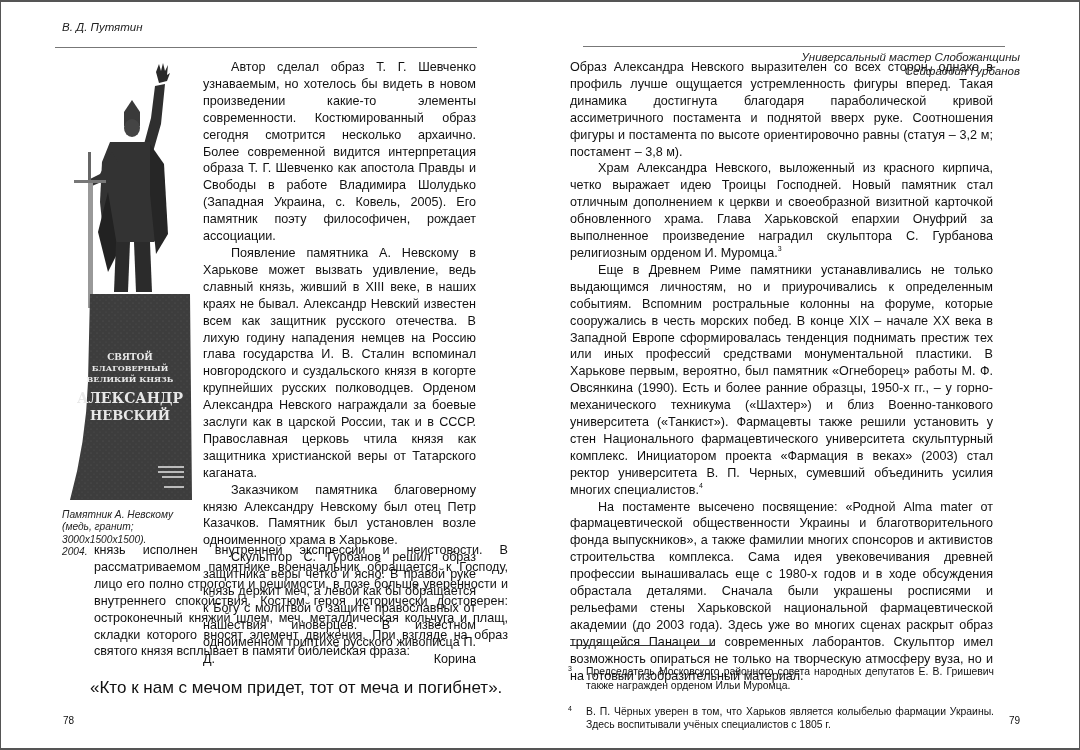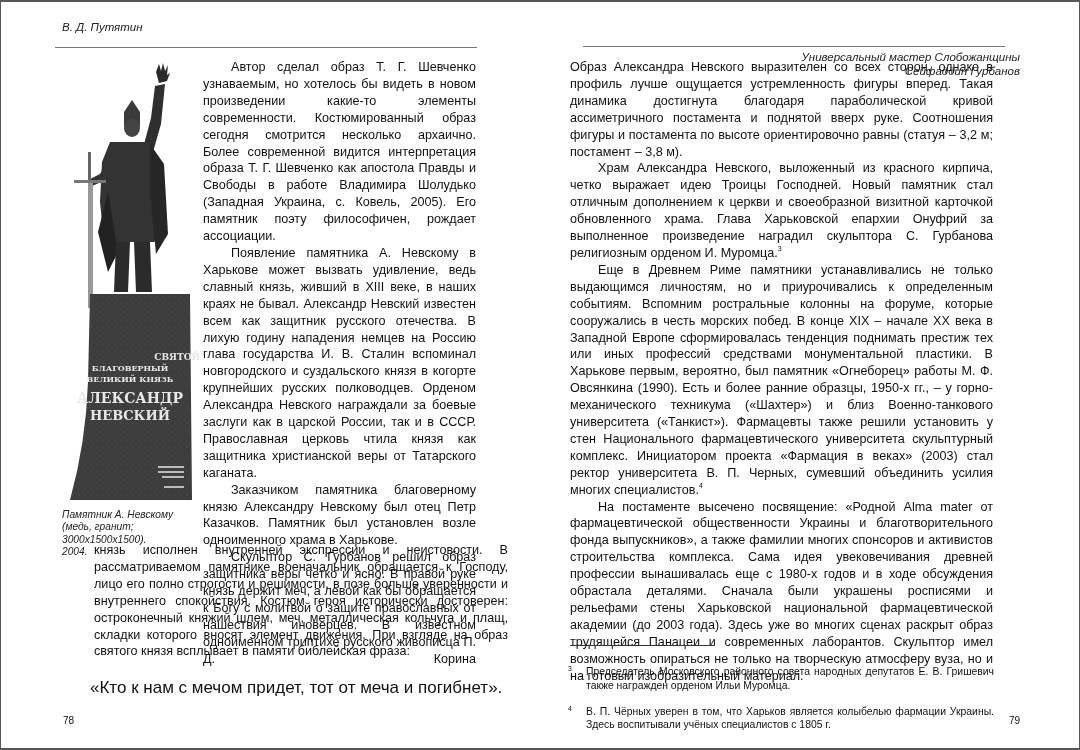--- a/index.html
+++ b/index.html
@@ -118,21 +118,21 @@
           <circle cx="4" cy="4" r="0.5" fill="#777"></circle>
         </pattern>
       </defs>
 
       <rect x="98" y="404" width="26" height="2" fill="#bbb"></rect>
       <rect x="98" y="409" width="26" height="2" fill="#bbb"></rect>
       <rect x="102" y="414" width="22" height="2" fill="#bbb"></rect>
       <rect x="104" y="424" width="20" height="2" fill="#bbb"></rect>
     </svg>
     <div class="pedestal-text" style="top:290px;">
-      <div style="font-size:9px;line-height:11px;text-align:right;">СВЯТОЙ</div>
+      <div style="font-size:9px;line-height:11px;">СВЯТОЙ</div>
       <div style="font-size:8px;line-height:11px;">БЛАГОВЕРНЫЙ</div>
       <div style="font-size:8px;line-height:11px;">ВЕЛИКИЙ КНЯЗЬ</div>
       <div style="font-size:14px;line-height:18px;margin-top:4px;">АЛЕКСАНДР</div>
       <div style="font-size:13px;line-height:18px;">НЕВСКИЙ</div>
     </div>
   </div>
 
   <div class="caption">
     <div>Памятник А. Невскому</div>
     <div>(медь, гранит;</div>

